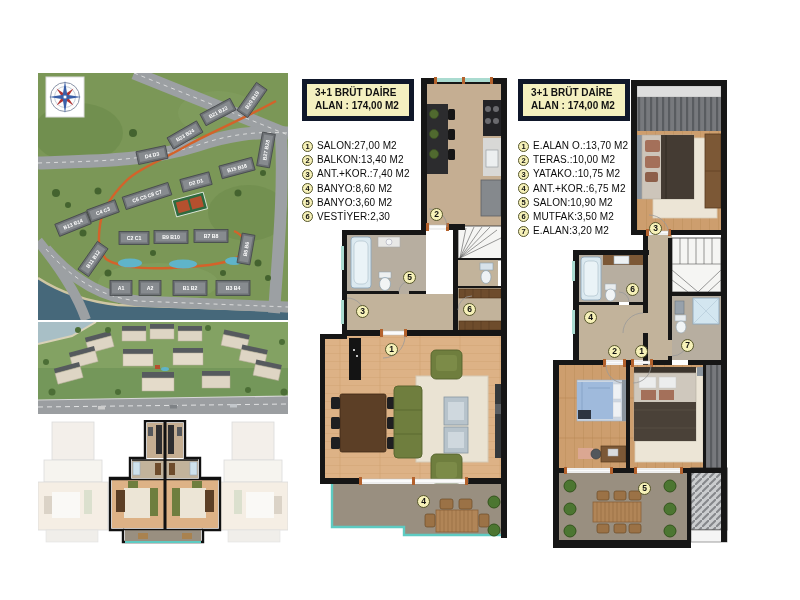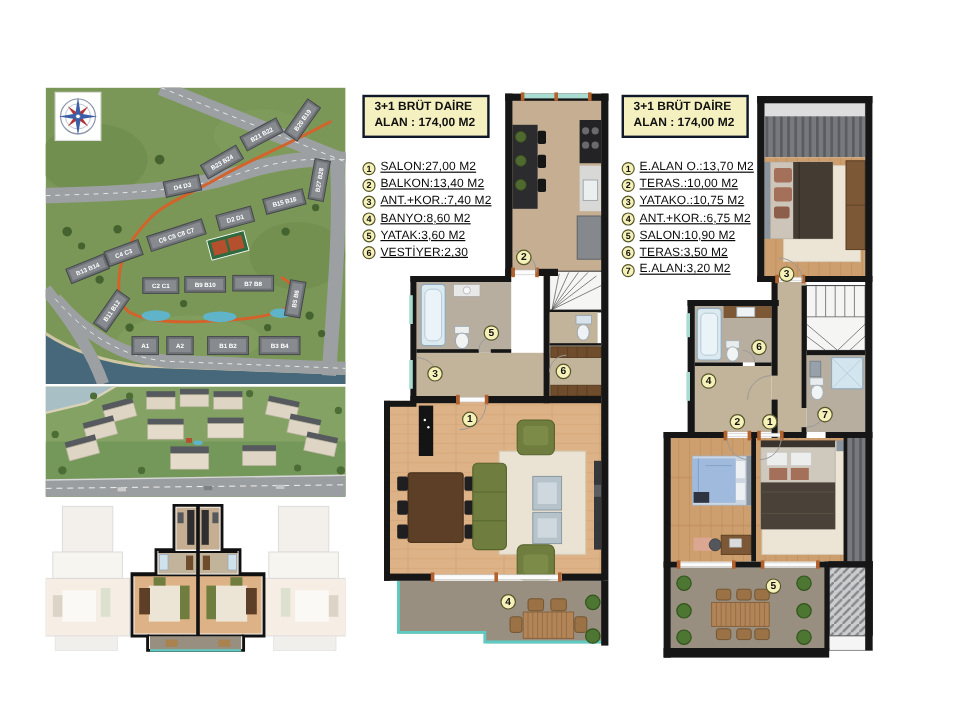--- a/index.html
+++ b/index.html
@@ -2,29 +2,29 @@
 <html><head>
 <meta charset="utf-8">
 <style>
   html,body{margin:0;padding:0;background:#fff;}
   .canvas{position:relative;width:800px;height:600px;background:#fff;overflow:hidden;
           font-family:"Liberation Sans",sans-serif;}
   .panel{position:absolute;}
   svg{display:block;}
   
   .legend{position:absolute;}
-  .legend-box{display:inline-block;background:#f4f0c0;border:2px solid #0f172a;
+  .legend-box{display:inline-block;background:#f4f0c0;border:5px solid #0f172a;
               padding:3px 10px 4px 8px;font:bold 10px/12.5px "Liberation Sans",sans-serif;
               color:#111;white-space:nowrap;}
   .legend-items{margin-top:19px;}
   .litem{display:flex;align-items:center;margin-bottom:2.2px;white-space:nowrap;}
   .lnum{flex:0 0 auto;width:11px;height:11px;border-radius:50%;background:#f6f1b8;
         border:1px solid #55552a;box-sizing:border-box;text-align:center;
         font:bold 7.5px/9.5px "Liberation Sans",sans-serif;color:#111;margin-right:4px;}
-  .llabel{font:400 10px/12px "Liberation Sans",sans-serif;color:#0a0a0a;letter-spacing:.1px;text-decoration:underline;}
+  .llabel{font:400 10px/12px "Liberation Sans",sans-serif;color:#0a0a0a;letter-spacing:.1px;}
   
   .marker{position:absolute;width:13px;height:13px;border-radius:50%;background:#f6f1b8;
           border:1px solid #55552a;box-sizing:border-box;text-align:center;
           font:bold 8.5px/11px "Liberation Sans",sans-serif;color:#111;z-index:5;}
 </style>
 </head>
 <body>
 
 <div class="canvas">
 
@@ -341,21 +341,21 @@
       <div class="litem">
           <span class="lnum">3</span>
           <span class="llabel">ANT.+KOR.:7,40 M2</span>
         </div>
       <div class="litem">
           <span class="lnum">4</span>
           <span class="llabel">BANYO:8,60 M2</span>
         </div>
       <div class="litem">
           <span class="lnum">5</span>
-          <span class="llabel">YATAK:3,60 M2</span>
+          <span class="llabel">BANYO:3,60 M2</span>
         </div>
       <div class="litem">
           <span class="lnum">6</span>
           <span class="llabel">VESTİYER:2,30</span>
         </div>
     </div>
   </div>
 
   <div class="legend" style="left:518px;top:79px;">
     <div class="legend-box">
@@ -378,21 +378,21 @@
       <div class="litem">
           <span class="lnum">4</span>
           <span class="llabel">ANT.+KOR.:6,75 M2</span>
         </div>
       <div class="litem">
           <span class="lnum">5</span>
           <span class="llabel">SALON:10,90 M2</span>
         </div>
       <div class="litem">
           <span class="lnum">6</span>
-          <span class="llabel">TERAS:3,50 M2</span>
+          <span class="llabel">MUTFAK:3,50 M2</span>
         </div>
       <div class="litem">
           <span class="lnum">7</span>
           <span class="llabel">E.ALAN:3,20 M2</span>
         </div>
     </div>
   </div>
 
   <div class="panel" style="left:320px;top:58px;width:195px;height:492px;">
     <svg width="195" height="492" viewBox="0 0 195 492">

